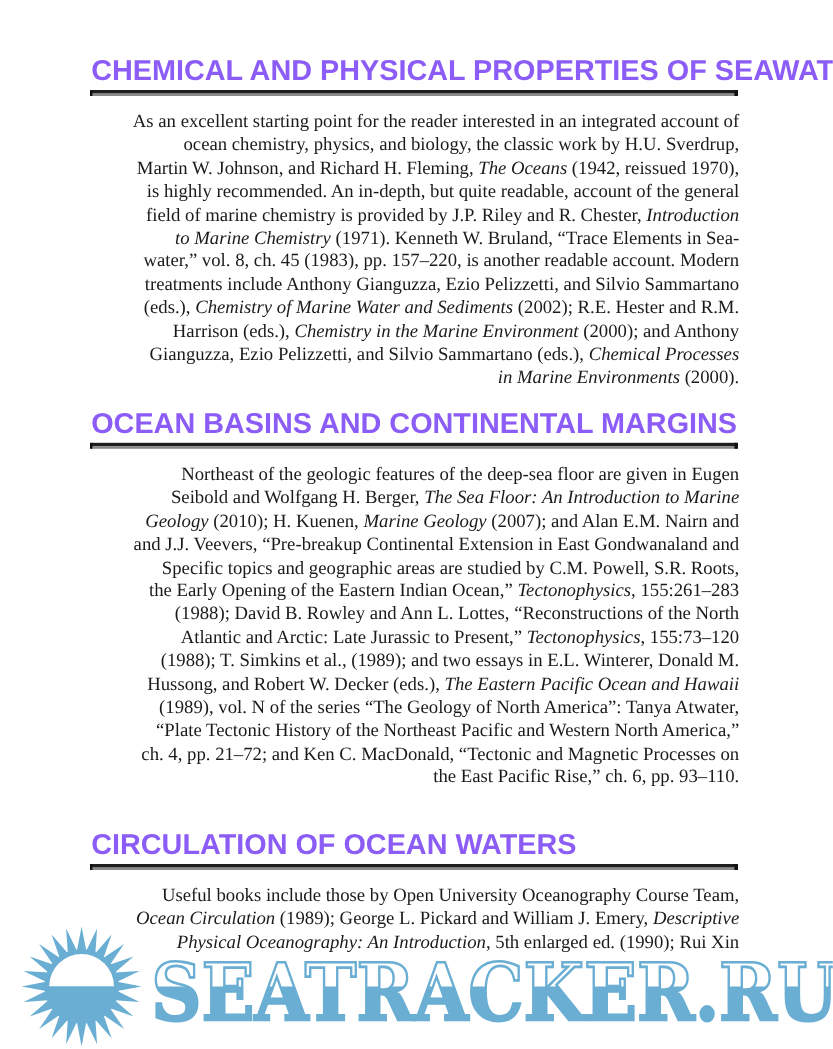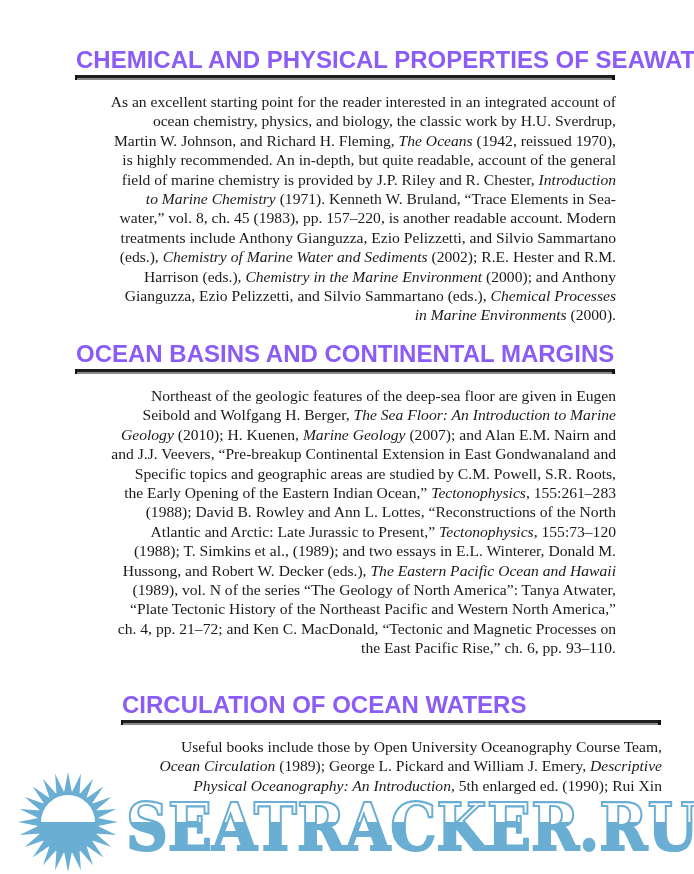--- a/index.html
+++ b/index.html
@@ -143,21 +143,21 @@
         <span class="line"><span>Atlantic and Arctic: Late Jurassic to Present,” </span><em>Tectonophysics</em><span>, 155:73–120</span></span>
         <span class="line"><span>(1988); T. Simkins et al., (1989); and two essays in E.L. Winterer, Donald M.</span></span>
         <span class="line"><span>Hussong, and Robert W. Decker (eds.), </span><em>The Eastern Pacific Ocean and Hawaii</em></span>
         <span class="line"><span>(1989), vol. N of the series “The Geology of North America”: Tanya Atwater,</span></span>
         <span class="line"><span>“Plate Tectonic History of the Northeast Pacific and Western North America,”</span></span>
         <span class="line"><span>ch. 4, pp. 21–72; and Ken C. MacDonald, “Tectonic and Magnetic Processes on</span></span>
         <span class="line"><span>the East Pacific Rise,” ch. 6, pp. 93–110.</span></span>
       </div>
   </section>
 
-  <section class="section" style="top:694px;margin-left:46px;">
+  <section class="section" style="top:694px;">
     <h2 class="section-heading">CIRCULATION OF OCEAN WATERS</h2>
     <div class="rule">
       <div class="thick"></div>
         <div class="thin"></div>
         <div class="cap-left"></div>
         <div class="cap-right"></div>
     </div>
     <div class="body-text">
         <span class="line"><span>Useful books include those by Open University Oceanography Course Team,</span></span>
         <span class="line"><em>Ocean Circulation</em><span> (1989); George L. Pickard and William J. Emery, </span><em>Descriptive</em></span>

